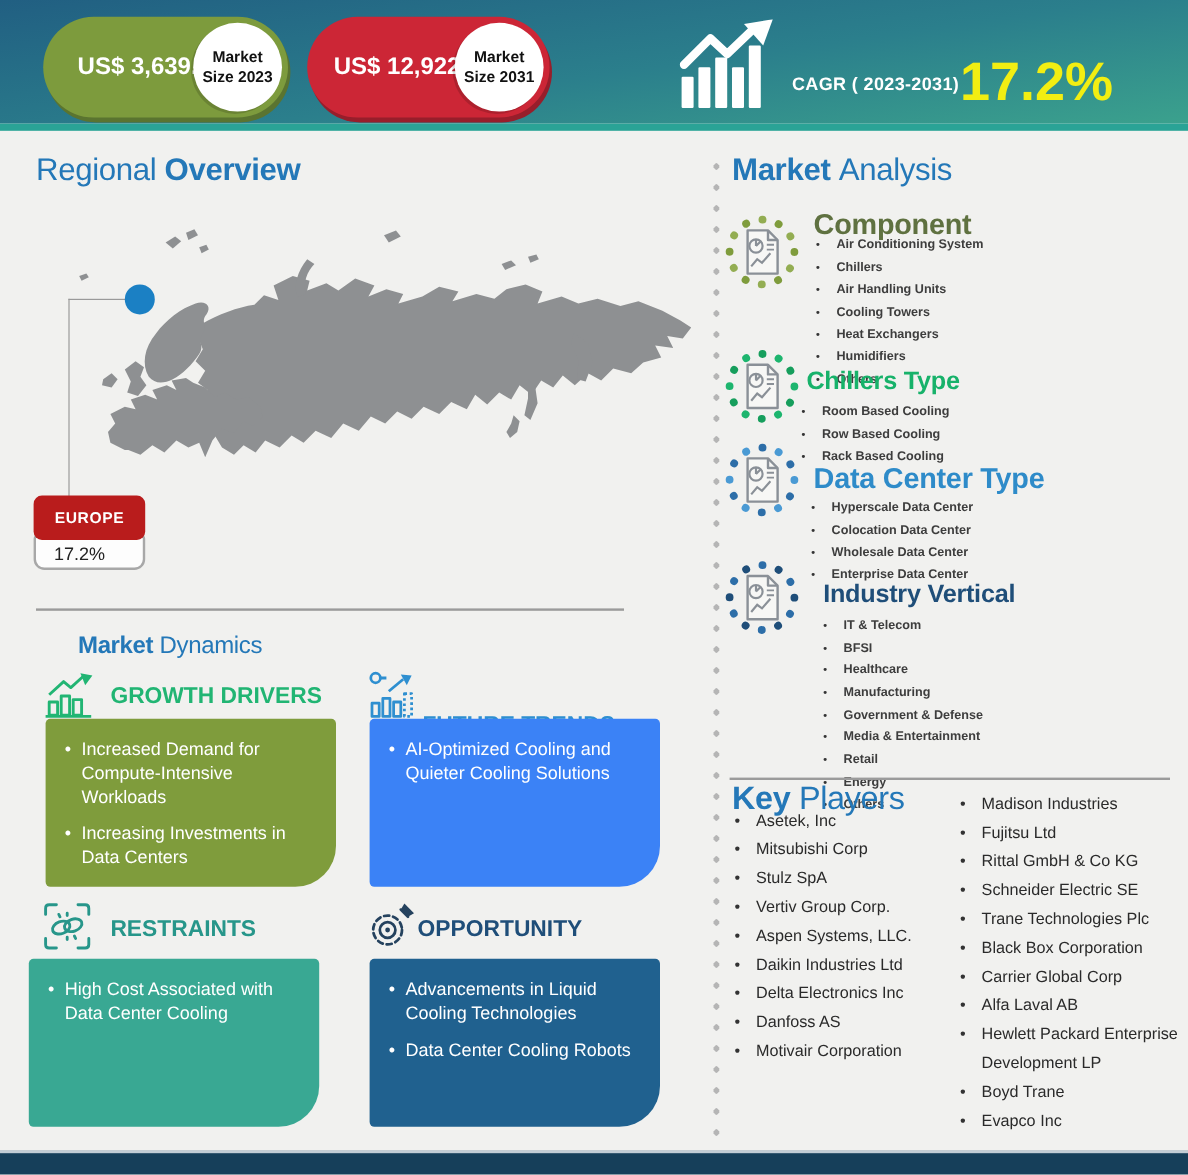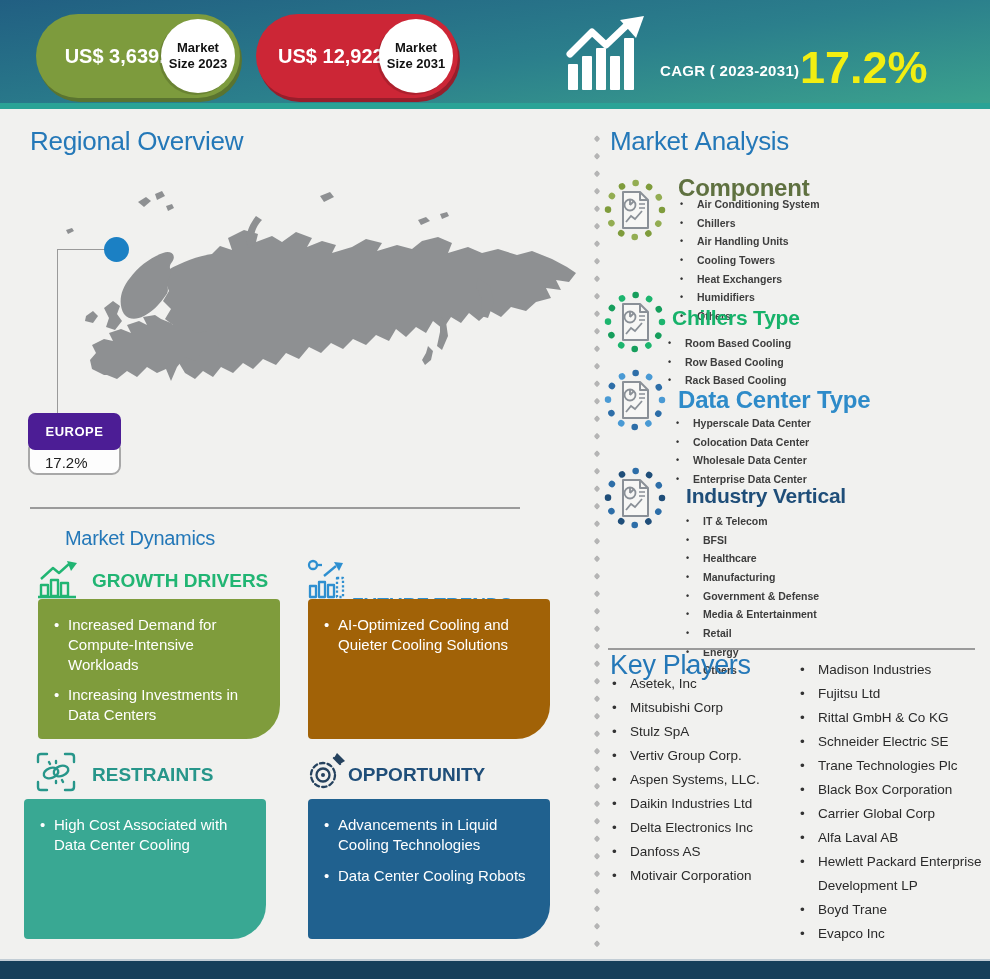--- a/index.html
+++ b/index.html
@@ -14,28 +14,28 @@
   .pill-red{left:256px;width:202px;background:#cc2636;box-shadow:2px 4px 0 0 #971e2b;}
   .pill-value{flex:1;color:#fff;font-size:20px;font-weight:700;text-align:center;line-height:1.25;padding-left:10px;}
   .pill-circle{position:absolute;right:5px;top:5px;width:74px;height:74px;border-radius:50%;background:#fff;
                box-shadow:-2px 2px 0 rgba(0,0,0,.15);display:flex;align-items:center;justify-content:center;
                text-align:center;font-size:13px;font-weight:700;color:#111;line-height:1.2;padding:4px;box-sizing:border-box;}
   .cagr-icon{position:absolute;left:566px;top:16px;width:88px;height:76px;}
   .cagr-label{position:absolute;left:660px;top:62px;color:#fff;font-size:15px;font-weight:700;letter-spacing:.3px;}
   .cagr-value{position:absolute;left:800px;top:42px;color:#f2ee12;font-size:45px;font-weight:700;}
   
   .h2{position:absolute;color:#2478b8;font-size:26px;letter-spacing:-.3px;white-space:nowrap;}
-  .h2 .b{font-weight:400;} .h2 .r{font-weight:400;}
+  .h2 .b{font-weight:700;} .h2 .r{font-weight:400;}
   
   .map-svg{position:absolute;left:20px;top:170px;width:560px;height:320px;}
   .marker{position:absolute;left:104px;top:237px;width:25px;height:25px;border-radius:50%;background:#1b80c4;}
   .leader{position:absolute;left:57px;top:249px;width:55px;height:164px;
           border-left:1.5px solid #9a9a9a;border-top:1.5px solid #9a9a9a;}
   .eu-wrap{position:absolute;left:28px;top:413px;width:93px;}
-  .eu-head{height:37px;background:#4c1d95;border-radius:7px;display:flex;align-items:center;justify-content:center;
+  .eu-head{height:37px;background:#b91c1c;border-radius:7px;display:flex;align-items:center;justify-content:center;
            color:#fff;font-weight:700;font-size:13px;letter-spacing:.5px;position:relative;z-index:2;}
   .eu-val{margin-top:-5px;height:30px;background:#fdfdfd;border:2px solid #a8a8a8;border-radius:4px 4px 9px 9px;
           box-sizing:border-box;display:flex;align-items:center;padding-left:15px;font-size:15px;color:#222;position:relative;z-index:1;padding-top:4px;}
   .divider-left{position:absolute;left:30px;top:507px;width:490px;height:2px;background:#9b9b9b;}
   .divider-right{position:absolute;left:608px;top:648px;width:367px;height:2px;background:#9b9b9b;}
   
   .q-label{position:absolute;font-size:19px;font-weight:700;white-space:nowrap;}
   .q-icon{position:absolute;width:44px;height:40px;}
   .q-box{position:absolute;width:242px;height:140px;border-radius:4px 4px 34px 4px;box-sizing:border-box;padding:16px 14px 0 16px;}
   .q-box ul{list-style:none;margin:0;padding:0;}
@@ -177,21 +177,21 @@
         <rect x="4" y="28" width="6" height="11"></rect>
         <rect x="13" y="24" width="6" height="15"></rect>
         <rect x="22" y="27" width="6" height="12"></rect>
         <rect x="31" y="20" width="6" height="19" stroke-dasharray="2.2,2.2"></rect>
         <path d="M18 18 L30 8"></path>
       </g>
       <path d="M28 4 l9 1 -4 8 Z" fill="#2e8fd0"></path>
     </svg>
   </div>
   <div class="q-label" style="left:352px;top:570px;color:#2e8fd0;margin-top:24px;">FUTURE TRENDS</div>
-  <div class="q-box" style="left:308px;top:599px;background:#a16207;">
+  <div class="q-box" style="left:308px;top:599px;background:#3b82f6;">
     <ul>
         <li>AI-Optimized Cooling and Quieter Cooling Solutions</li>
       </ul>
   </div>
 
   <div class="q-icon" style="left:36px;top:752px;">
     <svg viewBox="0 0 40 40" width="40" height="40">
       <g stroke="#27968a" stroke-width="2.4" fill="none" stroke-linecap="round" stroke-linejoin="round">
         <path d="M2 10 V5 q0 -3 3 -3 h6"></path>
         <path d="M29 2 h6 q3 0 3 3 v5"></path>

